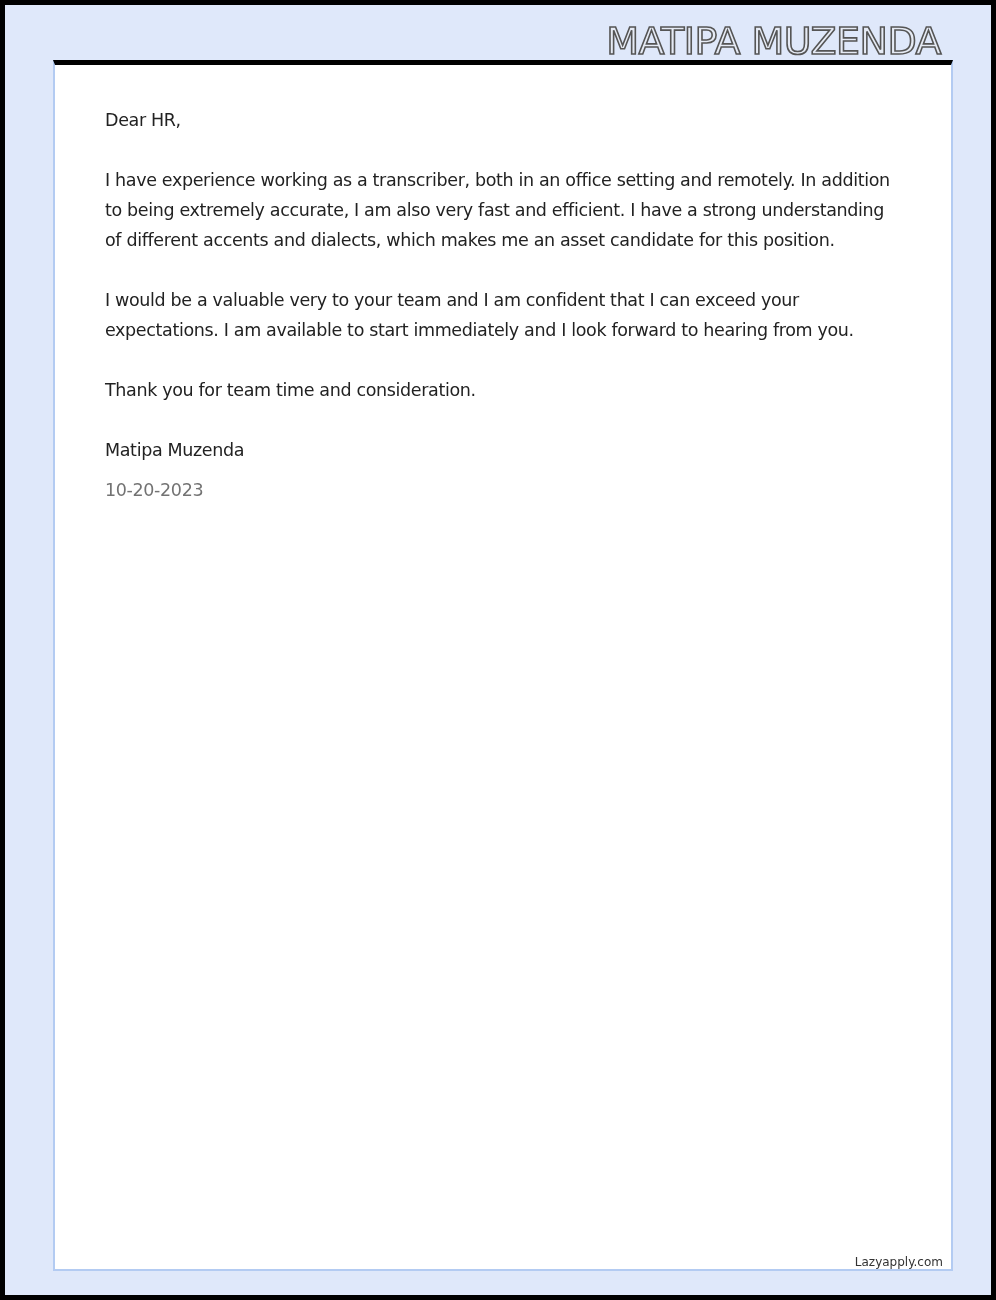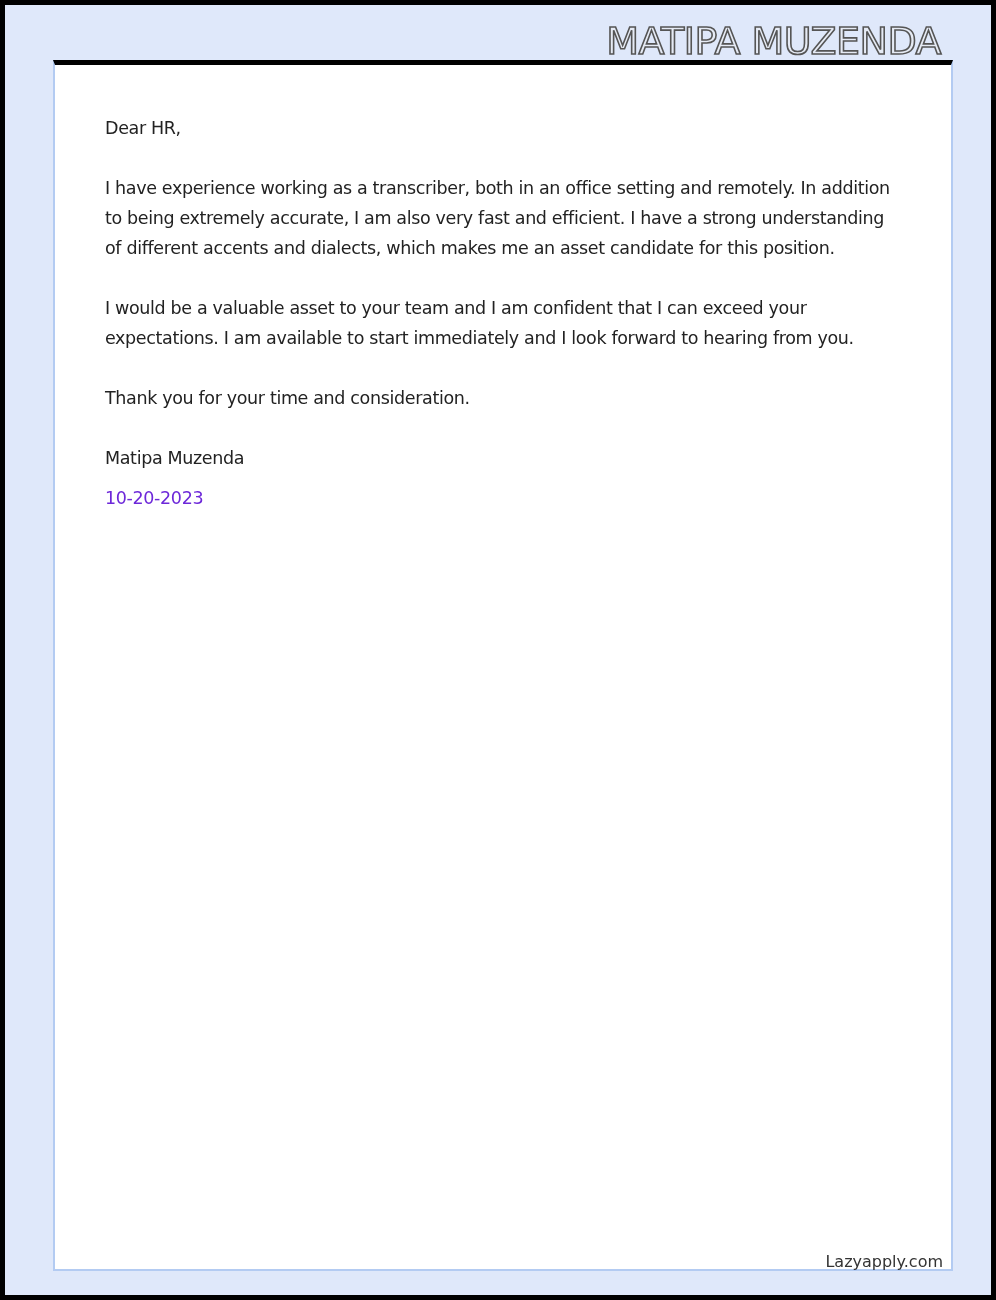--- a/index.html
+++ b/index.html
@@ -54,50 +54,50 @@
       left: 50px;
       top: 40px;
       width: 800px;
       font-family: "DejaVu Sans", sans-serif;
       font-size: 17.5px;
       line-height: 30px;
       color: #222;
       letter-spacing: -0.35px;
     }
     .letter p {
-      margin: 8px 0 30px 0;
+      margin: 0 0 30px 0;
     }
     .letter p.sig {
       margin-bottom: 10px;
     }
     .date {
-      color: #6d28d9;
+      color: #737373;
       margin: 0;
     }
     .footer {
       position: absolute;
       right: 8px;
       bottom: 0px;
       font-family: "DejaVu Sans", sans-serif;
-      font-size: 16px;
+      font-size: 12px;
       color: #333;
       line-height: 14px;
     }
   </style>
 </head>
 <body>
 
 <div class="frame">
   <h1 class="title">MATIPA MUZENDA</h1>
 
   <div class="page">
     <div class="letter">
       <p>Dear HR,</p>
       <p>I have experience working as a transcriber, both in an office setting and remotely. In addition to being extremely accurate, I am also very fast and efficient. I have a strong understanding of different accents and dialects, which makes me an asset candidate for this position.</p>
-      <p>I would be a valuable asset to your team and I am confident that I can exceed your expectations. I am available to start immediately and I look forward to hearing from you.</p>
-      <p>Thank you for your time and consideration.</p>
+      <p>I would be a valuable very to your team and I am confident that I can exceed your expectations. I am available to start immediately and I look forward to hearing from you.</p>
+      <p>Thank you for team time and consideration.</p>
       <p class="sig">Matipa Muzenda</p>
       <p class="date">10-20-2023</p>
     </div>
 
     <div class="footer">Lazyapply.com</div>
   </div>
 </div>
 
 </body></html>

